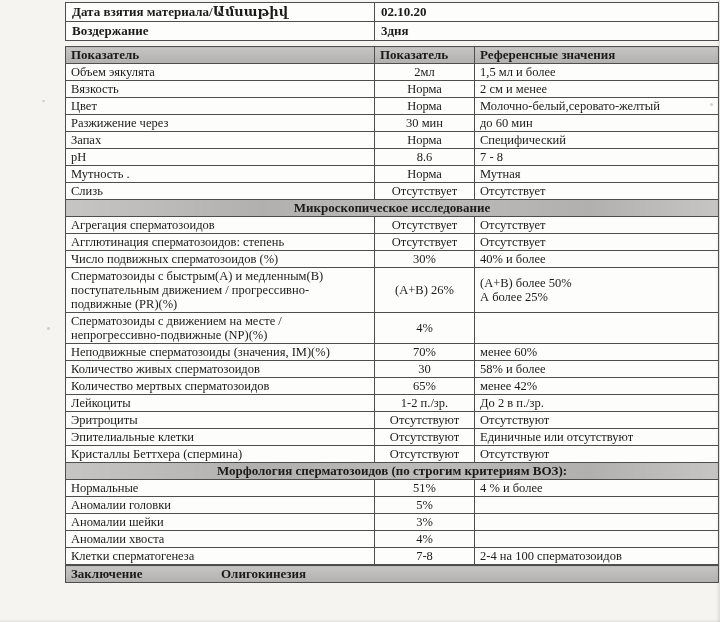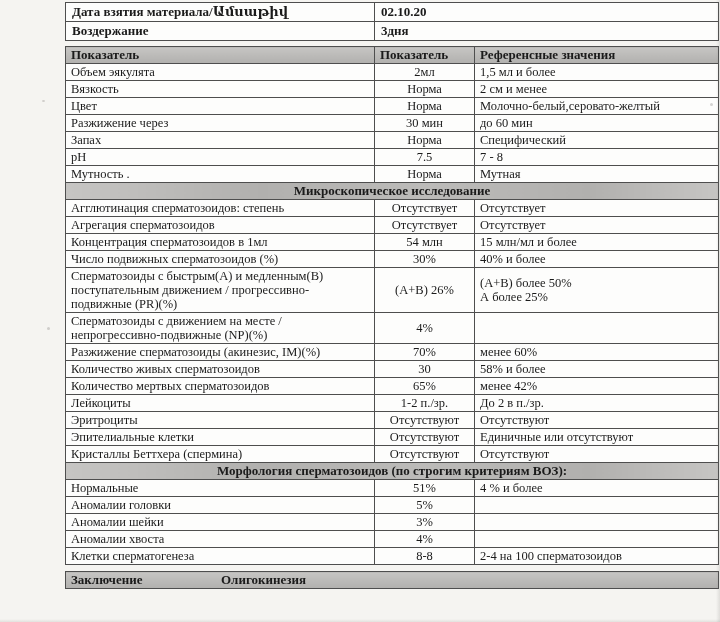--- a/index.html
+++ b/index.html
@@ -51,21 +51,21 @@
     font-weight:bold;
     font-size:13px;
     height:15px;
   }
   .section-row td.align-center{text-align:center;margin-left:38px;}
   .section-row td.align-left{text-align:center;}
   .c-result{text-align:center;}
   .c-ref{white-space:pre-line;}
   .data-row td{height:15px;}
   
-  .conclusion-table{margin-top:6px;border-radius:6px;}
+  .conclusion-table{border-radius:6px;}
   .conclusion-row td{
     background-color:var(--bar);
     background-image:linear-gradient(180deg,var(--bar-light),var(--bar));
     font-weight:bold;font-size:13px;height:17px;
   }
   .conclusion-flex{display:flex;align-items:center;}
   .conclusion-label{width:150px;flex:0 0 150px;}
   
   .scan-edge-right{
     position:absolute;right:0;top:0;width:4px;height:100%;
@@ -145,52 +145,52 @@
   </tr>
 
   <tr class="data-row">
     <td class="c-label">Запах</td>
     <td class="c-result">Норма</td>
     <td class="c-ref">Специфический</td>
   </tr>
 
   <tr class="data-row">
     <td class="c-label">pH</td>
-    <td class="c-result">7.5</td>
+    <td class="c-result">8.6</td>
     <td class="c-ref">7 - 8</td>
   </tr>
 
   <tr class="data-row">
     <td class="c-label">Мутность .</td>
     <td class="c-result">Норма</td>
     <td class="c-ref">Мутная</td>
   </tr>
 
+  <tr class="data-row">
+    <td class="c-label">Слизь</td>
+    <td class="c-result">Отсутствует</td>
+    <td class="c-ref">Отсутствует</td>
+  </tr>
 
   <tr class="section-row">
     <td colspan="3" class="align-left">Микроскопическое исследование</td>
+  </tr>
+
+  <tr class="data-row">
+    <td class="c-label">Агрегация сперматозоидов</td>
+    <td class="c-result">Отсутствует</td>
+    <td class="c-ref">Отсутствует</td>
   </tr>
 
   <tr class="data-row">
     <td class="c-label">Агглютинация сперматозоидов: степень</td>
     <td class="c-result">Отсутствует</td>
     <td class="c-ref">Отсутствует</td>
   </tr>
 
-  <tr class="data-row">
-    <td class="c-label">Агрегация сперматозоидов</td>
-    <td class="c-result">Отсутствует</td>
-    <td class="c-ref">Отсутствует</td>
-  </tr>
-
-  <tr class="data-row">
-    <td class="c-label">Концентрация сперматозоидов в 1мл</td>
-    <td class="c-result">54 млн</td>
-    <td class="c-ref">15 млн/мл и более</td>
-  </tr>
 
 
   <tr class="data-row">
     <td class="c-label">Число подвижных сперматозоидов (%)</td>
     <td class="c-result">30%</td>
     <td class="c-ref">40% и более</td>
   </tr>
 
   <tr class="data-row">
     <td class="c-label">Сперматозоиды с быстрым(А) и медленным(В) поступательным движением / прогрессивно-подвижные (PR)(%)</td>
@@ -199,21 +199,21 @@
 А более 25%</td>
   </tr>
 
   <tr class="data-row">
     <td class="c-label">Сперматозоиды с движением на месте / непрогрессивно-подвижные (NP)(%)</td>
     <td class="c-result">4%</td>
     <td class="c-ref"></td>
   </tr>
 
   <tr class="data-row">
-    <td class="c-label">Разжижение сперматозоиды (акинезис, IM)(%)</td>
+    <td class="c-label">Неподвижные сперматозоиды (значения, IM)(%)</td>
     <td class="c-result">70%</td>
     <td class="c-ref">менее 60%</td>
   </tr>
 
   <tr class="data-row">
     <td class="c-label">Количество живых сперматозоидов</td>
     <td class="c-result">30</td>
     <td class="c-ref">58% и более</td>
   </tr>
 
@@ -270,21 +270,21 @@
   </tr>
 
   <tr class="data-row">
     <td class="c-label">Аномалии хвоста</td>
     <td class="c-result">4%</td>
     <td class="c-ref"></td>
   </tr>
 
   <tr class="data-row">
     <td class="c-label">Клетки сперматогенеза</td>
-    <td class="c-result">8-8</td>
+    <td class="c-result">7-8</td>
     <td class="c-ref">2-4 на 100 сперматозоидов</td>
   </tr>
 </tbody>
   </table>
 
   <table class="conclusion-table">
     <colgroup>
         <col style="width:653px">
       </colgroup>
     <tbody>

